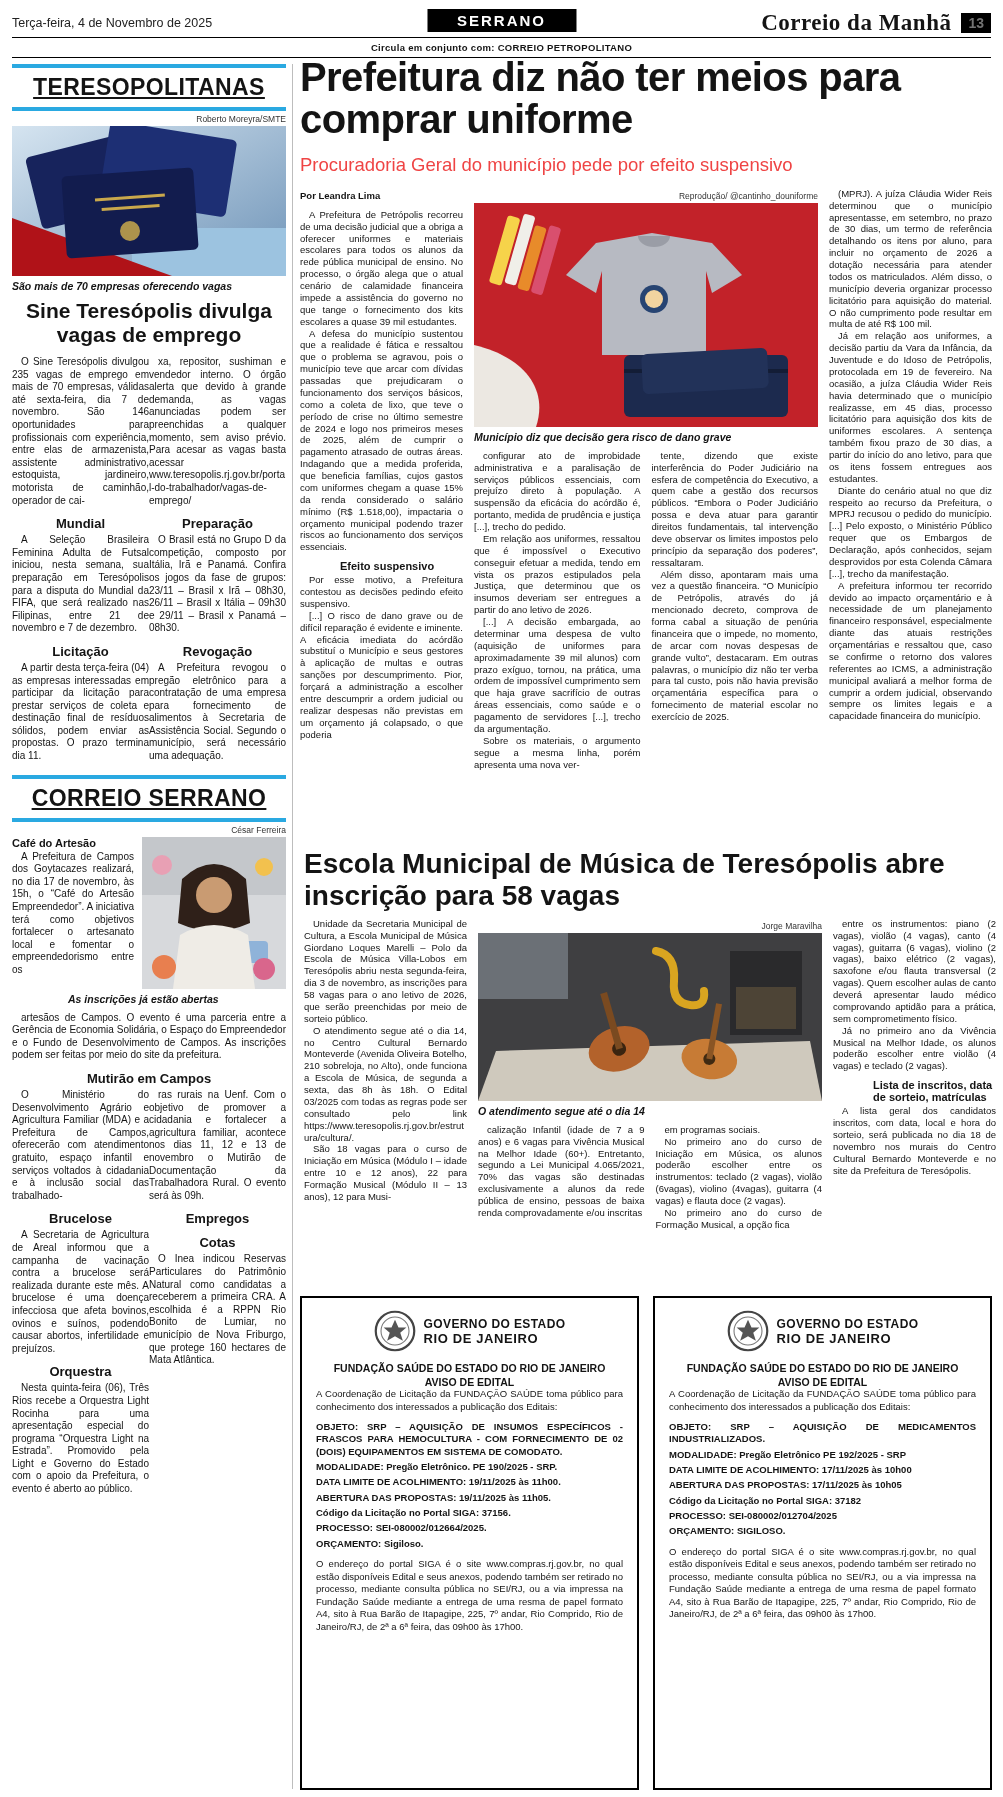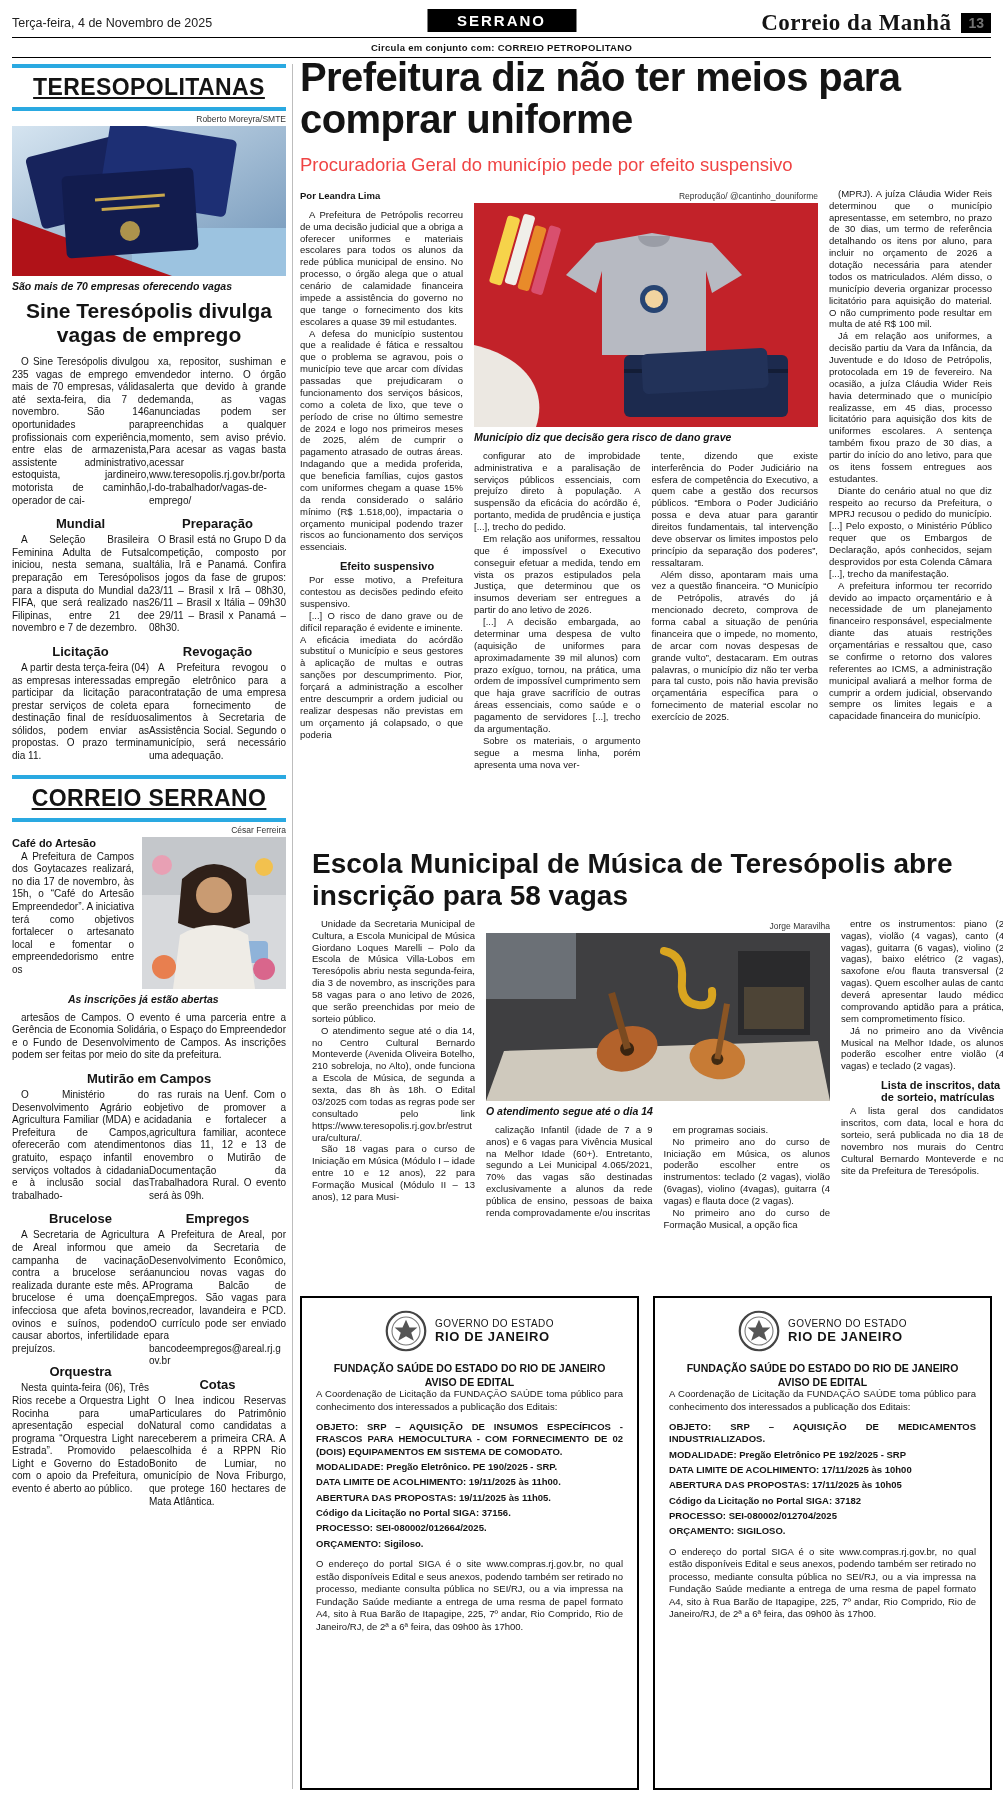--- a/index.html
+++ b/index.html
@@ -51,29 +51,29 @@
   .art-body{display:flex;gap:11px;margin-top:12px;}
   .main-col .para{font-size:9.5px;line-height:1.25;}
   .c-first{width:163px;flex:none;}
   .c-mid{width:344px;flex:none;}
   .c-last{flex:1;min-width:0;}
   .byline{font-size:9.5px;font-weight:bold;margin:2px 0 8px;}
   .main-col .crosshead{font-size:11px;font-weight:bold;margin:7px 0 2px;text-align:left;padding-left:40px;}
   .ph-uniform{width:344px;height:224px;}
   .ph-music{width:344px;height:168px;}
   .mid-cols{display:flex;gap:11px;margin-top:2px;}
-  .art-music{position:absolute;top:792px;left:12px;width:692px;height:442px;overflow:hidden;}
+  .art-music{position:absolute;top:792px;left:4px;width:692px;height:442px;overflow:hidden;}
   .h-music{font-size:28px;line-height:1.14;font-weight:bold;}
   .art-music .art-body{margin-top:6px;}
 
   
   .editais{position:absolute;top:1240px;left:0;width:692px;height:494px;display:flex;gap:14px;}
   .edital{flex:1;border:2px solid #000;padding:12px 14px;font-size:9.5px;background:#fff;}
   .gov-row{display:flex;justify-content:center;align-items:center;gap:8px;margin-bottom:10px;}
-  .gov-l1{font-size:10px;font-weight:normal;letter-spacing:.4px;}
+  .gov-l1{font-size:12px;font-weight:bold;letter-spacing:.4px;}
   .gov-l2{font-size:13px;font-weight:bold;letter-spacing:.6px;}
   .ed-org,.ed-type{text-align:center;font-weight:bold;font-size:10.5px;}
   .ed-type{margin:2px 0 0;}
   .ed-intro{text-align:justify;line-height:1.32;margin-bottom:8px;}
   .ed-field{font-weight:bold;text-align:justify;line-height:1.3;margin-bottom:3px;}
   .ed-footer{text-align:justify;line-height:1.32;margin-top:8px;}
 </style>
 </head>
 <body>
 
@@ -181,21 +181,20 @@
             <p class="para">A Secretaria de Agricultura de Areal informou que a campanha de vacinação contra a brucelose será realizada durante este mês. A brucelose é uma doença infecciosa que afeta bovinos, ovinos e suínos, podendo causar abortos, infertilidade e prejuízos.</p>
 
             <h4 class="crosshead">Orquestra</h4>
             <p class="para">Nesta quinta-feira (06), Três Rios recebe a Orquestra Light Rocinha para uma apresentação especial do programa “Orquestra Light na Estrada”. Promovido pela Light e Governo do Estado com o apoio da Prefeitura, o evento é aberto ao público.</p>
           </div>
         <div class="txcol">
 
             <p class="para">ras rurais na Uenf. Com o objetivo de promover a cidadania e fortalecer a agricultura familiar, acontece nos dias 11, 12 e 13 de novembro o Mutirão de Documentação da Trabalhadora Rural. O evento será às 09h.</p>
 
             <h4 class="crosshead">Empregos</h4>
-            <p class="para">A Prefeitura de Areal, por meio da Secretaria de Desenvolvimento Econômico, anunciou novas vagas do Programa Balcão de Empregos. São vagas para recreador, lavandeira e PCD. O currículo pode ser enviado para bancodeempregos@areal.rj.gov.br</p>
 
             <h4 class="crosshead">Cotas</h4>
             <p class="para">O Inea indicou Reservas Particulares do Patrimônio Natural como candidatas a receberem a primeira CRA. A escolhida é a RPPN Rio Bonito de Lumiar, no município de Nova Friburgo, que protege 160 hectares de Mata Atlântica.</p>
           </div>
       </div>
     </section>
   </aside>
 
   <main class="main-col">
 

